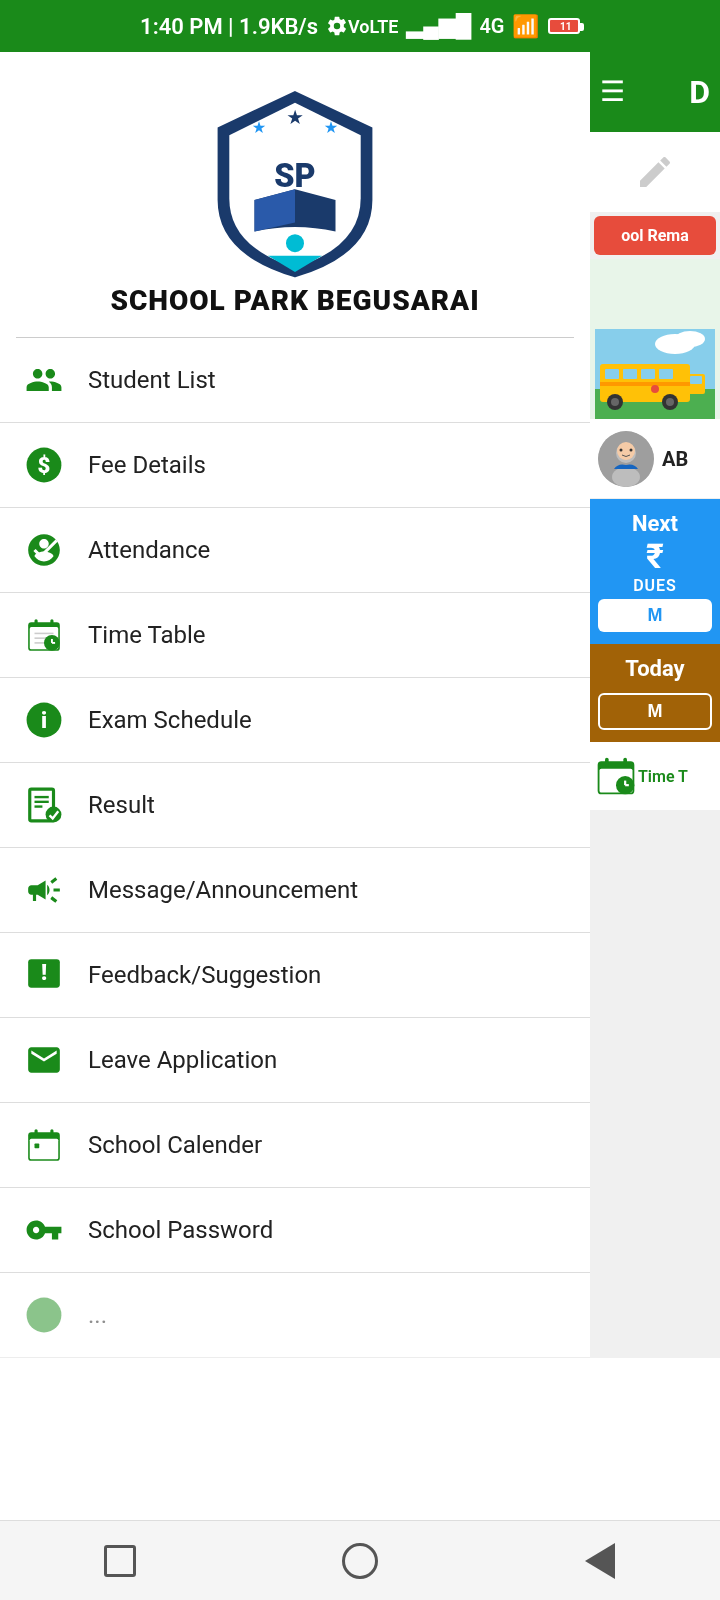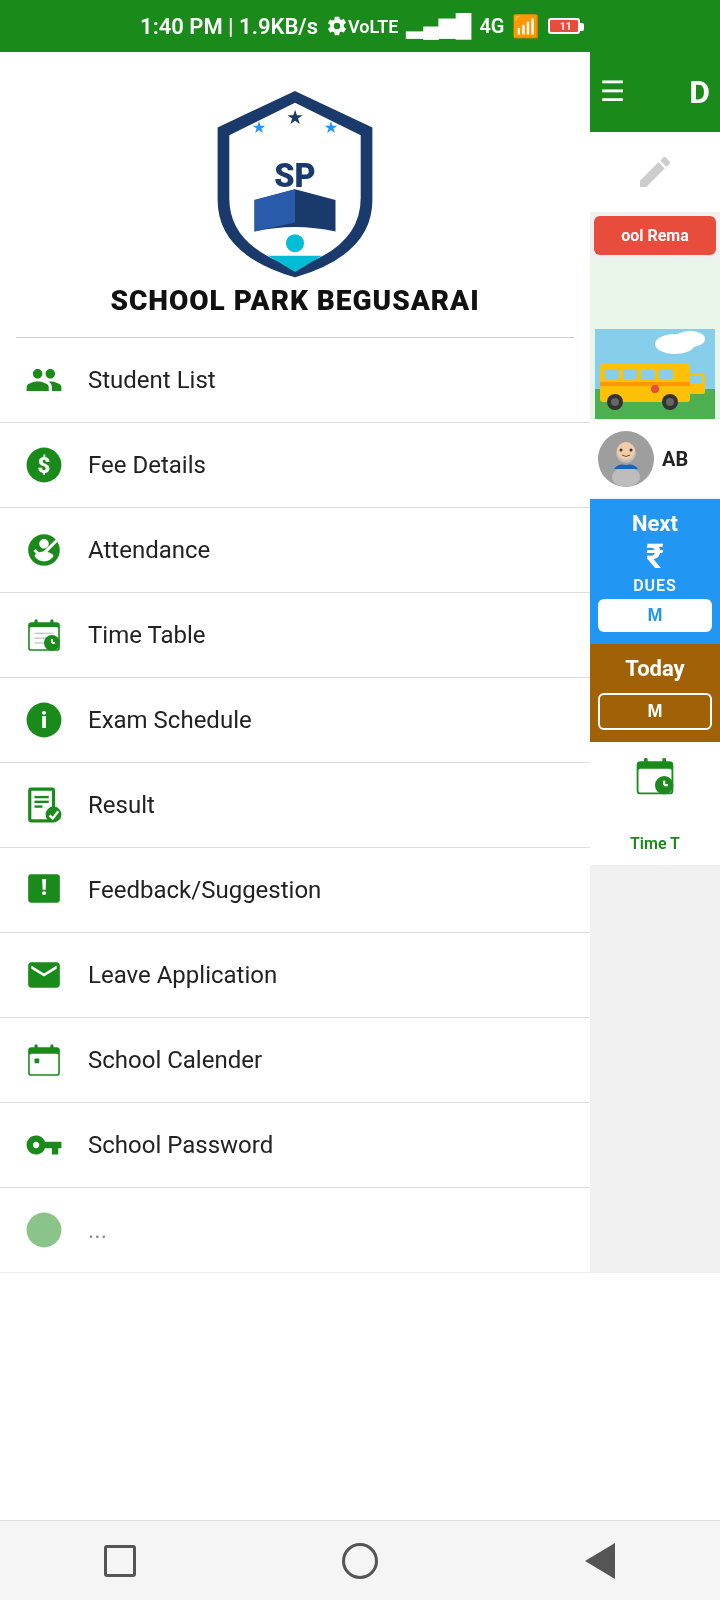--- a/index.html
+++ b/index.html
@@ -439,20 +439,28 @@
             <line x1="6" y1="10" x2="15" y2="10" stroke="#1a8a1a" stroke-width="1.5"></line>
             <line x1="6" y1="13" x2="11" y2="13" stroke="#1a8a1a" stroke-width="1.5"></line>
 
             <circle cx="18" cy="18" r="5" fill="#1a8a1a"></circle>
             <path d="M15.5 18.5 L17.5 20.5 L21 16" stroke="white" stroke-width="1.5" fill="none"></path>
           </svg>
         </div>
         <span class="menu-label">Result</span>
       </div>
 
+      <div class="menu-item">
+        <div class="menu-icon">
+          <svg viewBox="0 0 24 24" fill="#1a8a1a">
+            <path d="M18 11v2h4v-2h-4zm-2 6.61c.96.71 2.21 1.65 3.2 2.39.4-.53.8-1.07 1.2-1.6-.99-.74-2.24-1.68-3.2-2.4-.4.54-.8 1.08-1.2 1.61zM20.4 5.6c-.4-.53-.8-1.07-1.2-1.6-.99.74-2.24 1.68-3.2 2.4.4.53.8 1.07 1.2 1.6.96-.72 2.21-1.65 3.2-2.4zM4 9c-1.1 0-2 .9-2 2v2c0 1.1.9 2 2 2h1v4h2v-4h1l5 3V6L8 9H4zm11.5 3c0-1.33-.58-2.53-1.5-3.35v6.69c.92-.81 1.5-2.01 1.5-3.34z"></path>
+          </svg>
+        </div>
+        <span class="menu-label">Message/Announcement</span>
+      </div>
 
 
       <div class="menu-item">
         <div class="menu-icon">
           <svg viewBox="0 0 24 24" fill="#1a8a1a">
             <rect x="2" y="2" width="20" height="18" rx="2" fill="#1a8a1a"></rect>
             <text x="12" y="15" text-anchor="middle" font-size="14" font-weight="900" fill="white">!</text>
           </svg>
         </div>
         <span class="menu-label">Feedback/Suggestion</span>
@@ -574,21 +582,21 @@
         <div class="dues-rupee">₹</div>
         <div class="dues-label">DUES</div>
         <button class="dues-more-btn">M</button>
       </div>
 
       <div class="today-card">
         <div class="today-text">Today</div>
         <button class="today-more-btn">M</button>
       </div>
 
-      <div style="padding:12px 4px; background:#fff; display:flex; flex-direction:column; align-items:center;gap:36px;">
+      <div style="padding:12px 4px; background:#fff; display:flex; align-items:center;">
         <svg width="44" height="44" viewBox="0 0 24 24" fill="#1a8a1a">
           <rect x="2" y="4" width="20" height="18" rx="2" fill="#1a8a1a"></rect>
           <rect x="3" y="8" width="18" height="13" rx="1" fill="white"></rect>
           <rect x="6" y="2" width="2" height="5" rx="1" fill="#1a8a1a"></rect>
           <rect x="16" y="2" width="2" height="5" rx="1" fill="#1a8a1a"></rect>
           <circle cx="17" cy="17" r="5" fill="#1a8a1a"></circle>
           <line x1="17" y1="14.5" x2="17" y2="17" stroke="white" stroke-width="1.2"></line>
           <line x1="17" y1="17" x2="19" y2="17" stroke="white" stroke-width="1.2"></line>
         </svg>
         <span class="timetable-icon-text">Time T</span>

